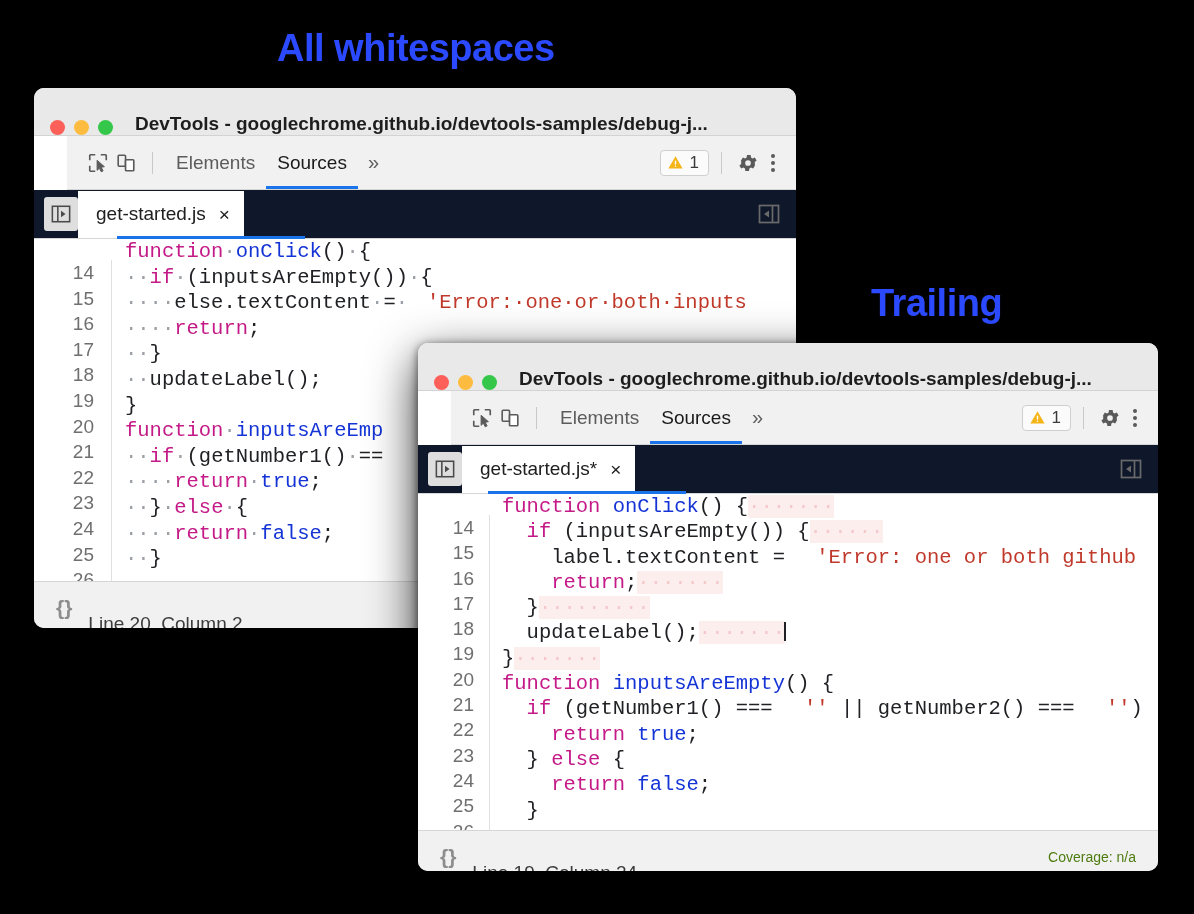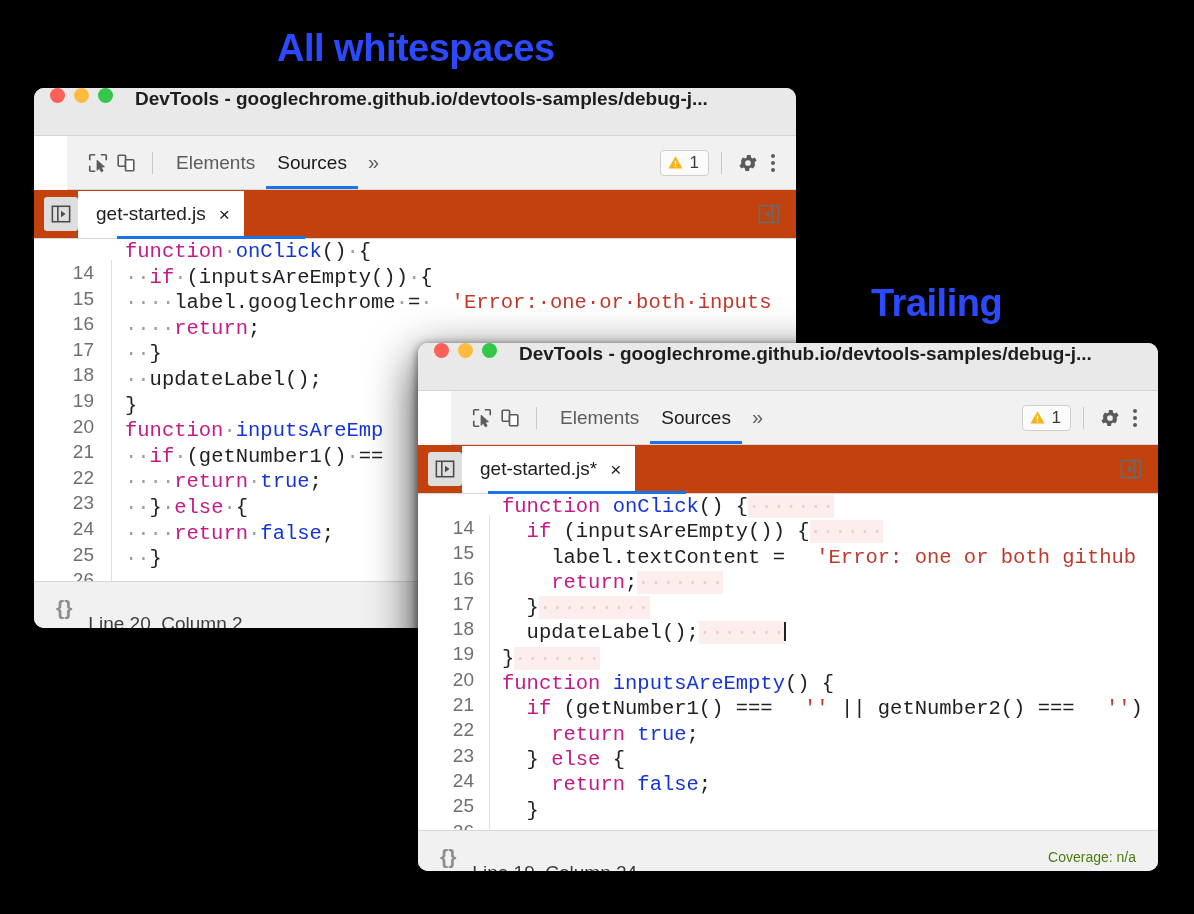--- a/index.html
+++ b/index.html
@@ -43,21 +43,21 @@
   }
   #win1 { left: 34px; top: 88px; width: 762px; height: 540px; z-index: 10; }
   #win2 { left: 418px; top: 343px; width: 740px; height: 528px; z-index: 20; }
 
   .titlebar {
     position: relative;
     height: 47px;
     background: #e9e9e9;
     border-bottom: 1px solid #d3d3d3;
     display: flex;
-    align-items: flex-start;
+    align-items: flex-end;
   }
   #win2 .titlebar { height: 47px; }
 
   .traffic {
     display: flex;
     align-items: center;
     gap: 9px;
     margin-left: 16px;
   }
   .dot {
@@ -154,21 +154,21 @@
     gap: 3px;
   }
   .kebab i {
     width: 4px; height: 4px; border-radius: 50%;
     background: #5a5a5a; display: block;
   }
 
   
   .tabstrip {
     height: 48px;
-    background: #c2410c;
+    background: #0f172a;
     border-bottom: 1px solid #d6d6d6;
     display: flex;
     align-items: center;
     position: relative;
   }
   .nav-toggle {
     width: 34px; height: 34px;
     margin-left: 10px;
     display: flex; align-items: center; justify-content: center;
     background: #dedede;
@@ -383,21 +383,21 @@
           <line x1="15.5" y1="2.5" x2="15.5" y2="19.5"></line>
           <path d="M12 7.5l-5 3.5 5 3.5z" fill="#6a6a6a" stroke="none"></path>
         </svg>
       </span>
       <span class="blue-rule" style="left:83px; width:188px; bottom:-1px;"></span>
     </div>
 
     <div class="editor" id="editor1">
         <div class="code-row"><span class="lineno">14</span><span class="codetext"><span class="kw">function</span><span class="ws">·</span><span class="fn">onClick</span><span class="pl">()</span><span class="ws">·</span><span class="pl">{</span></span></div>
         <div class="code-row"><span class="lineno">15</span><span class="codetext"><span class="ws">··</span><span class="kw">if</span><span class="ws">·</span><span class="pl">(inputsAreEmpty())</span><span class="ws">·</span><span class="pl">{</span></span></div>
-        <div class="code-row"><span class="lineno">16</span><span class="codetext"><span class="ws">····</span><span class="pl">label.googlechrome</span><span class="ws">·</span><span class="pl">=</span><span class="ws">·</span><span class="str">'Error:·one·or·both·inputs</span></span></div>
+        <div class="code-row"><span class="lineno">16</span><span class="codetext"><span class="ws">····</span><span class="pl">else.textContent</span><span class="ws">·</span><span class="pl">=</span><span class="ws">·</span><span class="str">'Error:·one·or·both·inputs</span></span></div>
         <div class="code-row"><span class="lineno">17</span><span class="codetext"><span class="ws">····</span><span class="kw">return</span><span class="pl">;</span></span></div>
         <div class="code-row"><span class="lineno">18</span><span class="codetext"><span class="ws">··</span><span class="pl">}</span></span></div>
         <div class="code-row"><span class="lineno">19</span><span class="codetext"><span class="ws">··</span><span class="pl">updateLabel();</span></span></div>
         <div class="code-row"><span class="lineno">20</span><span class="codetext"><span class="pl">}</span></span></div>
         <div class="code-row"><span class="lineno">21</span><span class="codetext"><span class="kw">function</span><span class="ws">·</span><span class="fn">inputsAreEmp</span></span></div>
         <div class="code-row"><span class="lineno">22</span><span class="codetext"><span class="ws">··</span><span class="kw">if</span><span class="ws">·</span><span class="pl">(getNumber1()</span><span class="ws">·</span><span class="pl">==</span></span></div>
         <div class="code-row"><span class="lineno">23</span><span class="codetext"><span class="ws">····</span><span class="kw">return</span><span class="ws">·</span><span class="num">true</span><span class="pl">;</span></span></div>
         <div class="code-row"><span class="lineno">24</span><span class="codetext"><span class="ws">··</span><span class="pl">}</span><span class="ws">·</span><span class="kw">else</span><span class="ws">·</span><span class="pl">{</span></span></div>
         <div class="code-row"><span class="lineno">25</span><span class="codetext"><span class="ws">····</span><span class="kw">return</span><span class="ws">·</span><span class="num">false</span><span class="pl">;</span></span></div>
         <div class="code-row"><span class="lineno">26</span><span class="codetext"><span class="ws">··</span><span class="pl">}</span></span></div>

